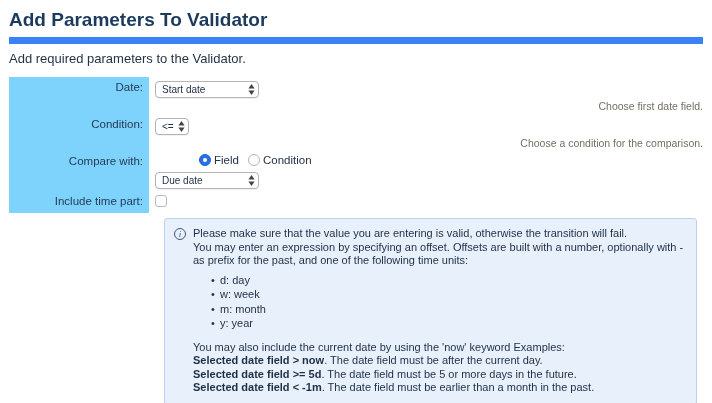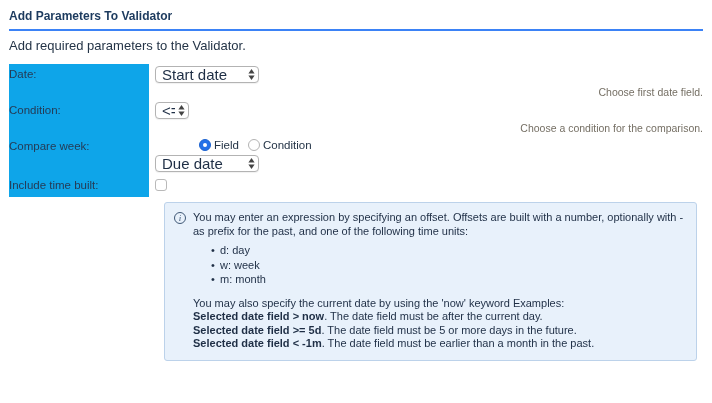--- a/index.html
+++ b/index.html
@@ -6,42 +6,43 @@
   html, body { margin: 0; padding: 0; background: #ffffff; }
   body {
     width: 712px; height: 403px; overflow: hidden;
     font-family: "Liberation Sans", sans-serif;
     color: #243447;
   }
   .page { padding: 6px 9px 0 9px; }
 
   
   .title {
-    font-size: 12px; font-weight: bold; color: #1c3a5e;
+    font-size: 19px; font-weight: bold; color: #1c3a5e;
     margin: 0; padding: 3px 0 6px 0;
-    border-bottom: 2px solid #3b82f6;
+    border-bottom: 7px solid #3b82f6;
   }
   .subtitle { margin: 7px 0 11px 0; font-size: 13px; color: #243447; }
 
   
   .form { display: grid; grid-template-columns: 140px 1fr; }
   .lbl {
-    background: #0ea5e9;
+    background: #7dd3fc;
+    text-align: right;
     padding: 4px 6px 0 0;
     font-size: 11.5px; color: #253b56;
   }
   .ctl { padding: 2px 0 2px 6px; }
 
   .select {
     display: inline-flex; align-items: center; justify-content: space-between;
     width: 104px; height: 17px;
     background: #ffffff;
     border: 1px solid #b3b3b3; border-radius: 4px;
     padding: 0 3px 0 6px;
-    font-size: 15px; color: #1e2e45;
+    font-size: 10px; color: #1e2e45;
     box-shadow: 0 1px 1px rgba(0,0,0,0.06);
     cursor: default;
   }
   .select.small { width: 34px; }
   .sel-val { white-space: nowrap; overflow: hidden; }
   .stepper { display: inline-flex; flex-direction: column; gap: 1px; line-height: 0; margin-left: 3px; }
   .stepper svg { display: block; }
 
   .help { margin-top: 3px; font-size: 10.5px; line-height: 11px; color: #756f64; text-align: right; }
 
@@ -117,21 +118,21 @@
               <path d="M3.5 0 L6.6 4.4 H0.4 Z" fill="#444"></path>
             </svg>
           <svg width="7" height="5" viewBox="0 0 7 5">
               <path d="M3.5 5 L0.4 0.6 H6.6 Z" fill="#444"></path>
             </svg>
         </span>
       </div>
       <div class="help">Choose a condition for the comparison.</div>
     </div>
 
-    <div class="lbl">Compare week:</div>
+    <div class="lbl">Compare with:</div>
     <div class="ctl">
       <div class="radio-row">
         <span class="radio-opt">
           <span class="radio checked"></span>
           <span>Field</span>
         </span>
         <span class="radio-opt">
           <span class="radio unchecked"></span>
           <span>Condition</span>
         </span>
@@ -142,36 +143,38 @@
           <svg width="7" height="5" viewBox="0 0 7 5">
               <path d="M3.5 0 L6.6 4.4 H0.4 Z" fill="#444"></path>
             </svg>
           <svg width="7" height="5" viewBox="0 0 7 5">
               <path d="M3.5 5 L0.4 0.6 H6.6 Z" fill="#444"></path>
             </svg>
         </span>
       </div>
     </div>
 
-    <div class="lbl">Include time built:</div>
+    <div class="lbl">Include time part:</div>
     <div class="ctl">
       <span class="checkbox"></span>
     </div>
 
   </div>
 
   <div class="infobox">
     <span class="info-icon"></span>
     <div class="info-content">
+      <p>Please make sure that the value you are entering is valid, otherwise the transition will fail.</p>
       <p>You may enter an expression by specifying an offset. Offsets are built with a number, optionally with - as prefix for the past, and one of the following time units:</p>
       <ul>
         <li>d: day</li>
         <li>w: week</li>
         <li>m: month</li>
+        <li>y: year</li>
       </ul>
-      <p class="info-gap">You may also specify the current date by using the 'now' keyword Examples:</p>
+      <p class="info-gap">You may also include the current date by using the 'now' keyword Examples:</p>
       <p class="ex"><b>Selected date field &gt; now</b><span>. The date field must be after the current day.</span></p>
       <p class="ex"><b>Selected date field &gt;= 5d</b><span>. The date field must be 5 or more days in the future.</span></p>
       <p class="ex"><b>Selected date field &lt; -1m</b><span>. The date field must be earlier than a month in the past.</span></p>
     </div>
   </div>
 
 </div>
 
 </body></html>

